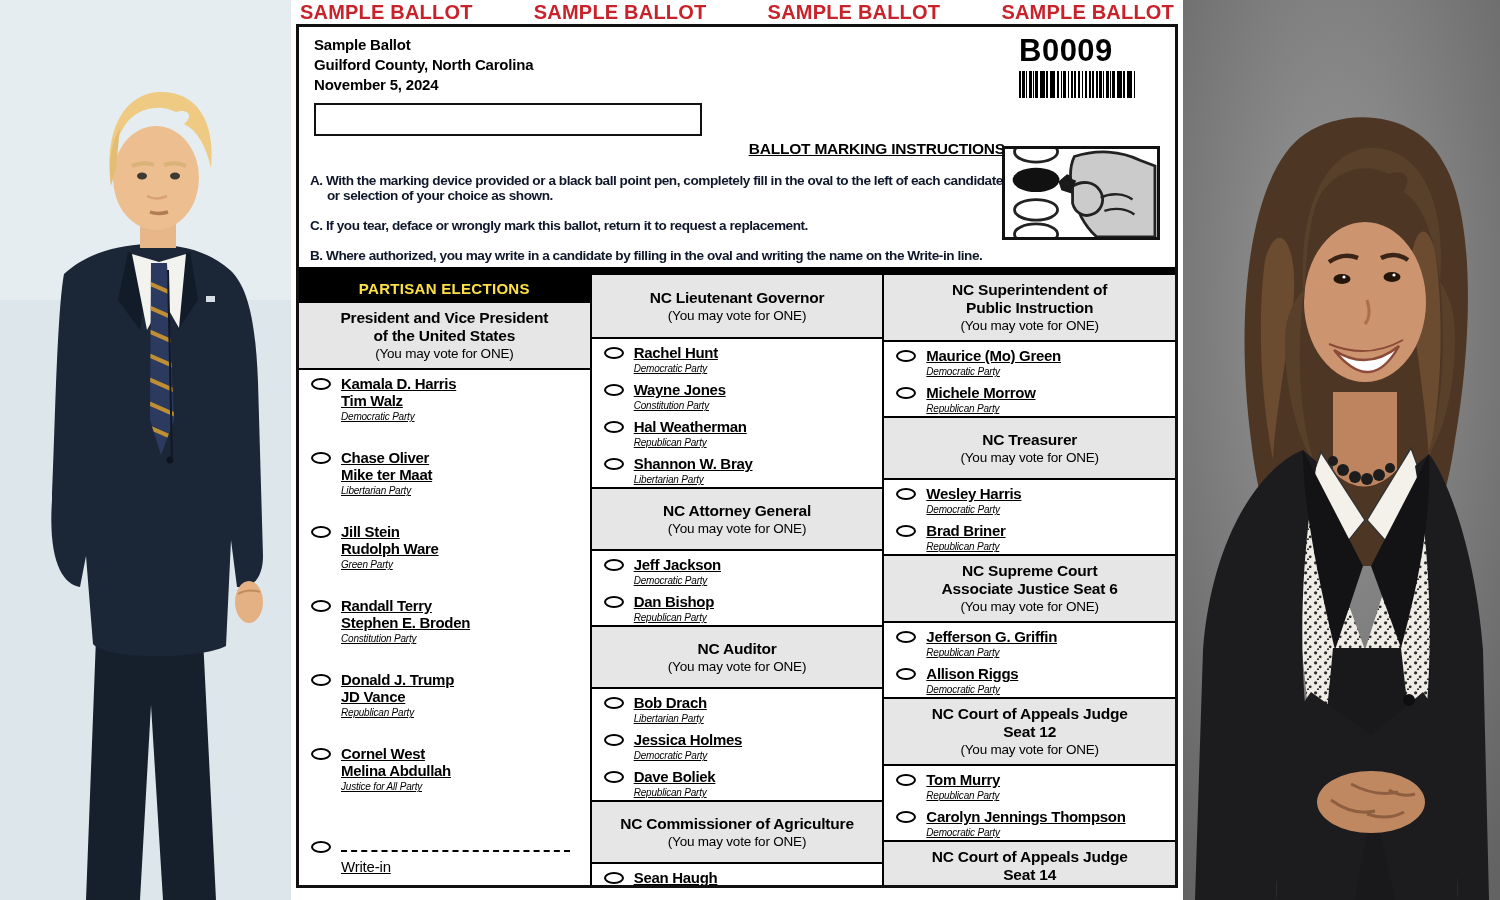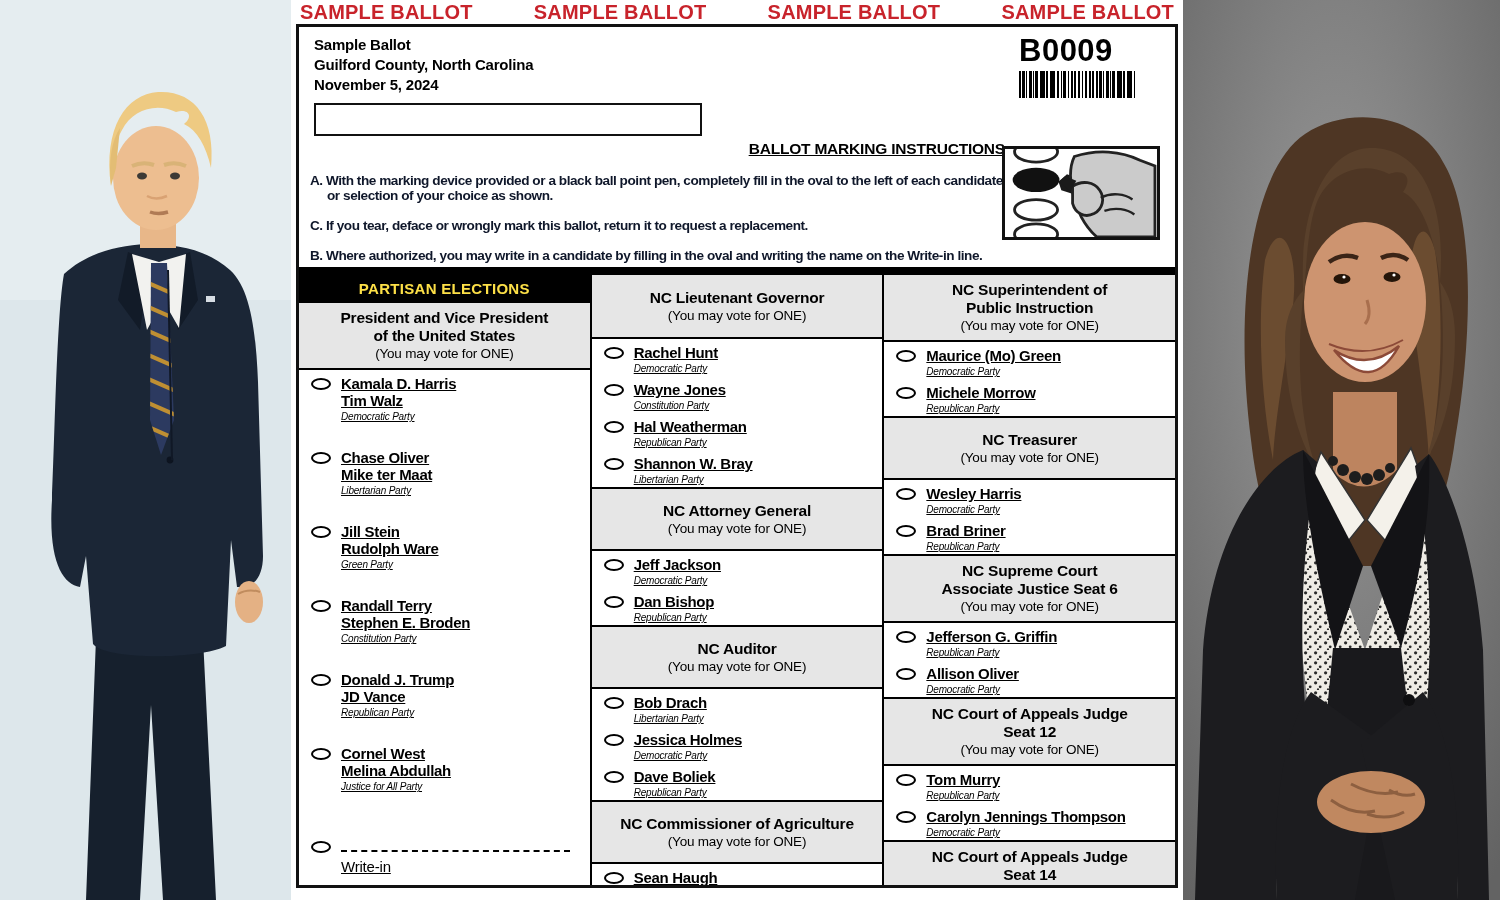--- a/index.html
+++ b/index.html
@@ -393,21 +393,21 @@
               <div class="cand">
                 <span class="oval"></span>
                 <div class="cand-info">
                   <div class="cand-name">Jefferson G. Griffin</div>
                   <div class="cand-party">Republican Party</div>
                 </div>
               </div>
               <div class="cand">
                 <span class="oval"></span>
                 <div class="cand-info">
-                  <div class="cand-name">Allison Oliver</div>
+                  <div class="cand-name">Allison Riggs</div>
                   <div class="cand-party">Democratic Party</div>
                 </div>
               </div>
             </div>
             <div class="sec-header">
               <div class="sec-title">NC Court of Appeals Judge</div>
               <div class="sec-title">Seat 12</div>
               <div class="sec-note">(You may vote for ONE)</div>
             </div>
             <div class="cand-list">

